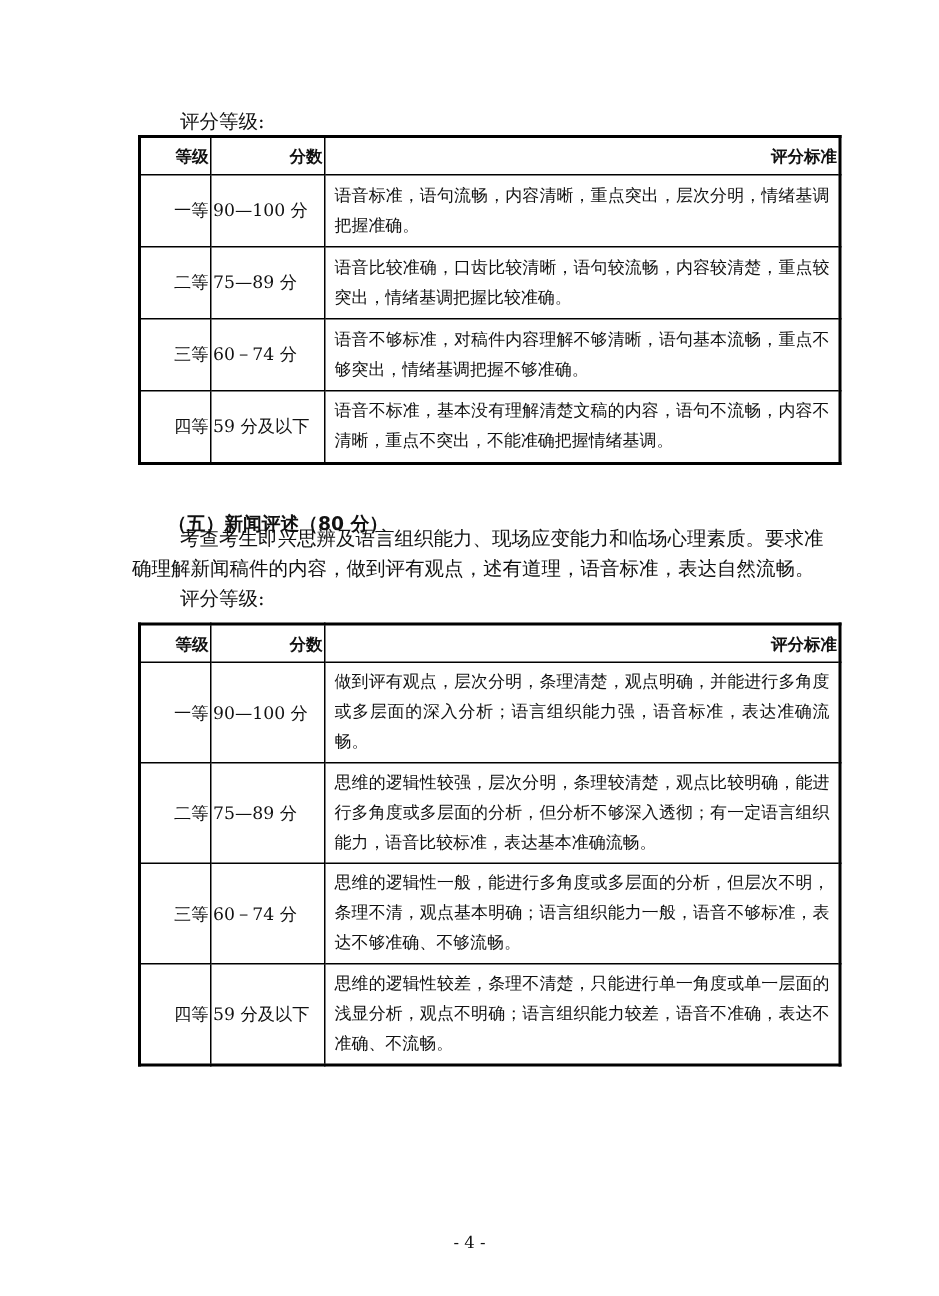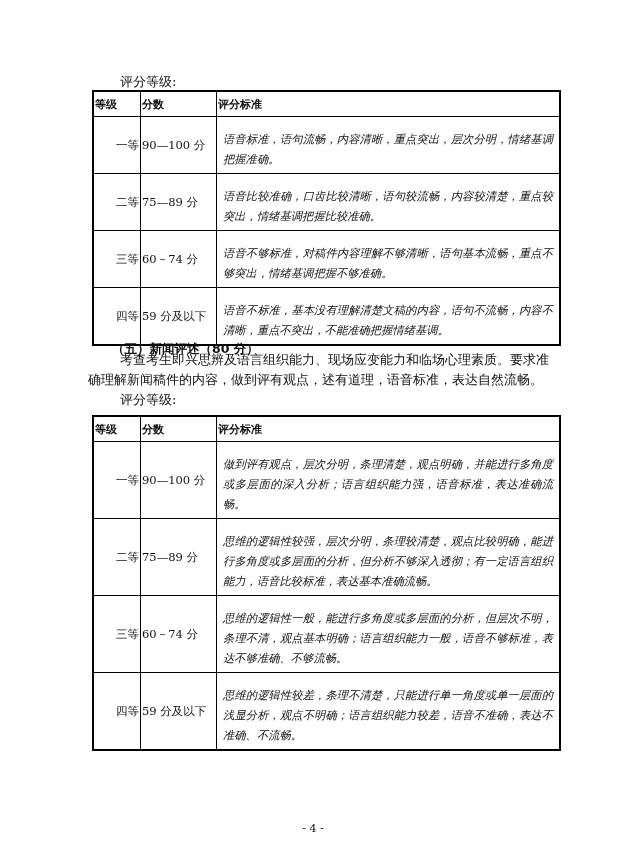--- a/index.html
+++ b/index.html
@@ -4,24 +4,24 @@
 <style>
   html, body { margin:0; padding:0; background:#ffffff; }
   body { width:626px; height:864px; position:relative; overflow:hidden;
          font-family:"DejaVu Serif","Liberation Serif",serif; color:#111; }
   .para { position:absolute; font-size:13px; line-height:20px; white-space:nowrap; }
   .heading { font-weight:bold; font-family:"DejaVu Sans","Liberation Sans",sans-serif; font-size:12.5px; }
   table.grade { position:absolute; left:92px; width:469px; border-collapse:collapse;
                 border:2px solid #000; font-size:11.5px; }
   table.grade th, table.grade td { border:1px solid #000; }
   table.grade th { font-family:"DejaVu Sans","Liberation Sans",sans-serif; font-weight:bold;
-                   font-size:11px; height:22px; text-align:left; border-bottom:1.5px solid #000; }
+                   font-size:11px; height:22px; text-align:right; border-bottom:1.5px solid #000; }
   table.grade td.lvl { width:44px; text-align:right; }
   table.grade td.score { width:73px; text-align:left; white-space:nowrap; }
-  table.grade td.desc { padding:13px 6px 3px 6px; line-height:20px; text-align:justify; font-size:11.3px;font-style:italic; }
+  table.grade td.desc { padding:3px 6px 3px 6px; line-height:20px; text-align:justify; font-size:11.3px; }
   .pageno { position:absolute; top:822px; left:0; width:626px; text-align:center; font-size:11px; }
 </style>
 </head>
 <body>
 
 <div class="para" style="top:72px; left:120px;">评分等级:</div>
 
 <table class="grade" style="top:90px;">
   <tbody>
       <tr>

